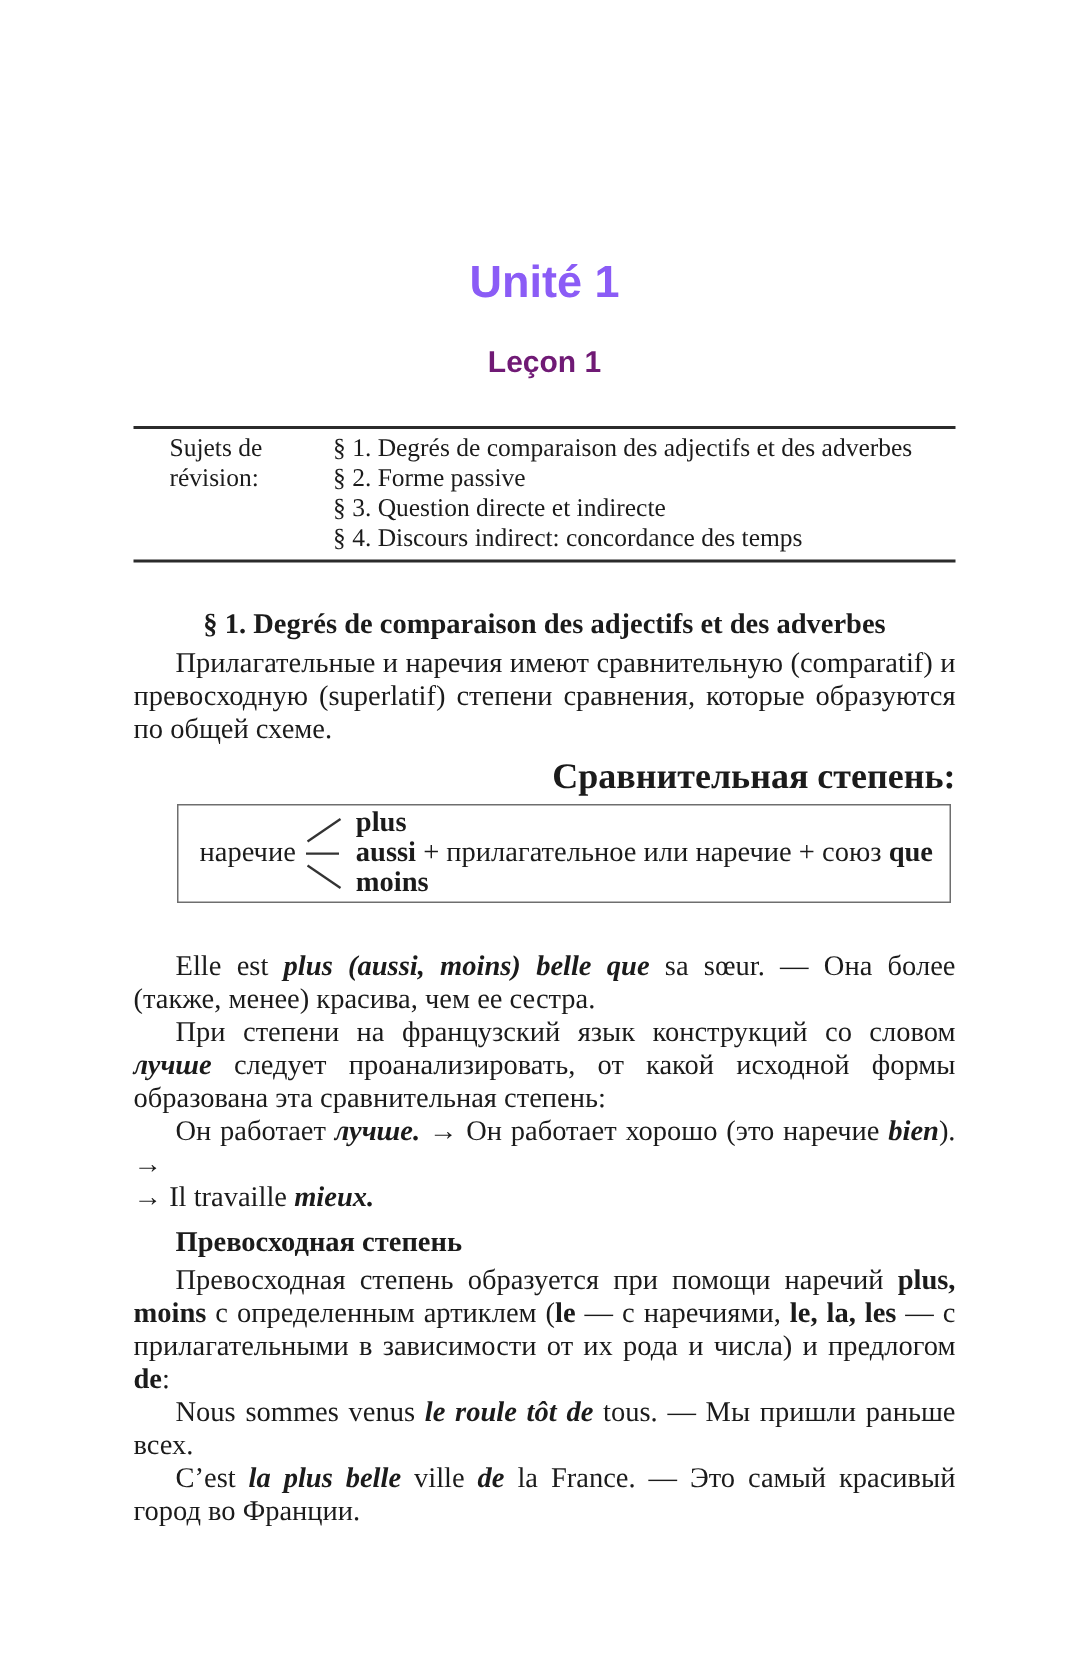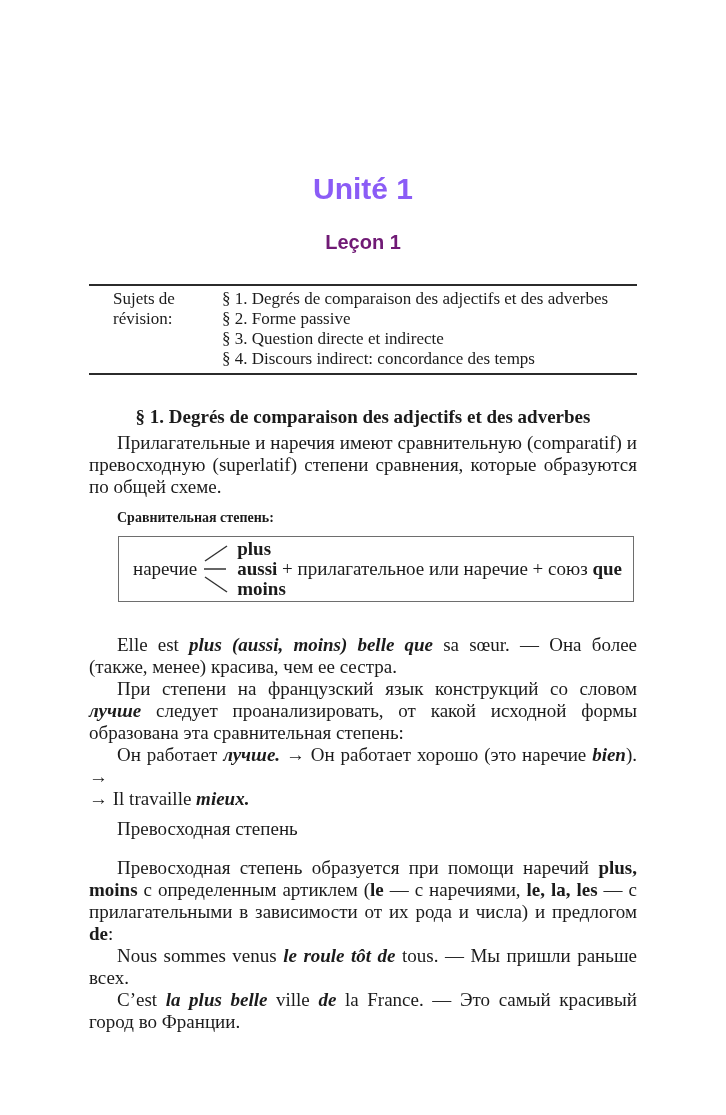--- a/index.html
+++ b/index.html
@@ -66,42 +66,43 @@
     font-size: 19px;
     line-height: 22px;
     text-align: justify;
     text-indent: 28px;
     white-space: pre-wrap;
   }
   .para.first { margin-top: 4px; }
   .subhead {
     margin: 9px 0 0 0;
     font-weight: 700;
-    font-size: 14px;
+    font-size: 24px;
     line-height: 22px;
     text-indent: 28px;
+    text-align: right;
   }
   .scheme {
     margin: 7px 0 0 29px;
     width: 516px;
     box-sizing: border-box;
     border: 1.5px solid #6e6e6e;
     padding: 2px 4px 2px 14px;
     display: flex;
     align-items: center;
     font-size: 19px;
   }
   .scheme-left { flex: none; }
   .fork { flex: none; margin: 0 6px 0 4px; display: block; }
   .scheme-col { flex: 1; }
   .scheme-line { line-height: 20px; white-space: nowrap; }
   .examples { margin-top: 32px; }
   .subhead2 {
-    margin: 8px 0 17px 0;
-    font-weight: 400;
+    margin: 8px 0 3px 0;
+    font-weight: 700;
     font-size: 19px;
     line-height: 22px;
     text-indent: 28px;
   }
 </style>
 </head>
 <body>
 
 <div class="page">
 

